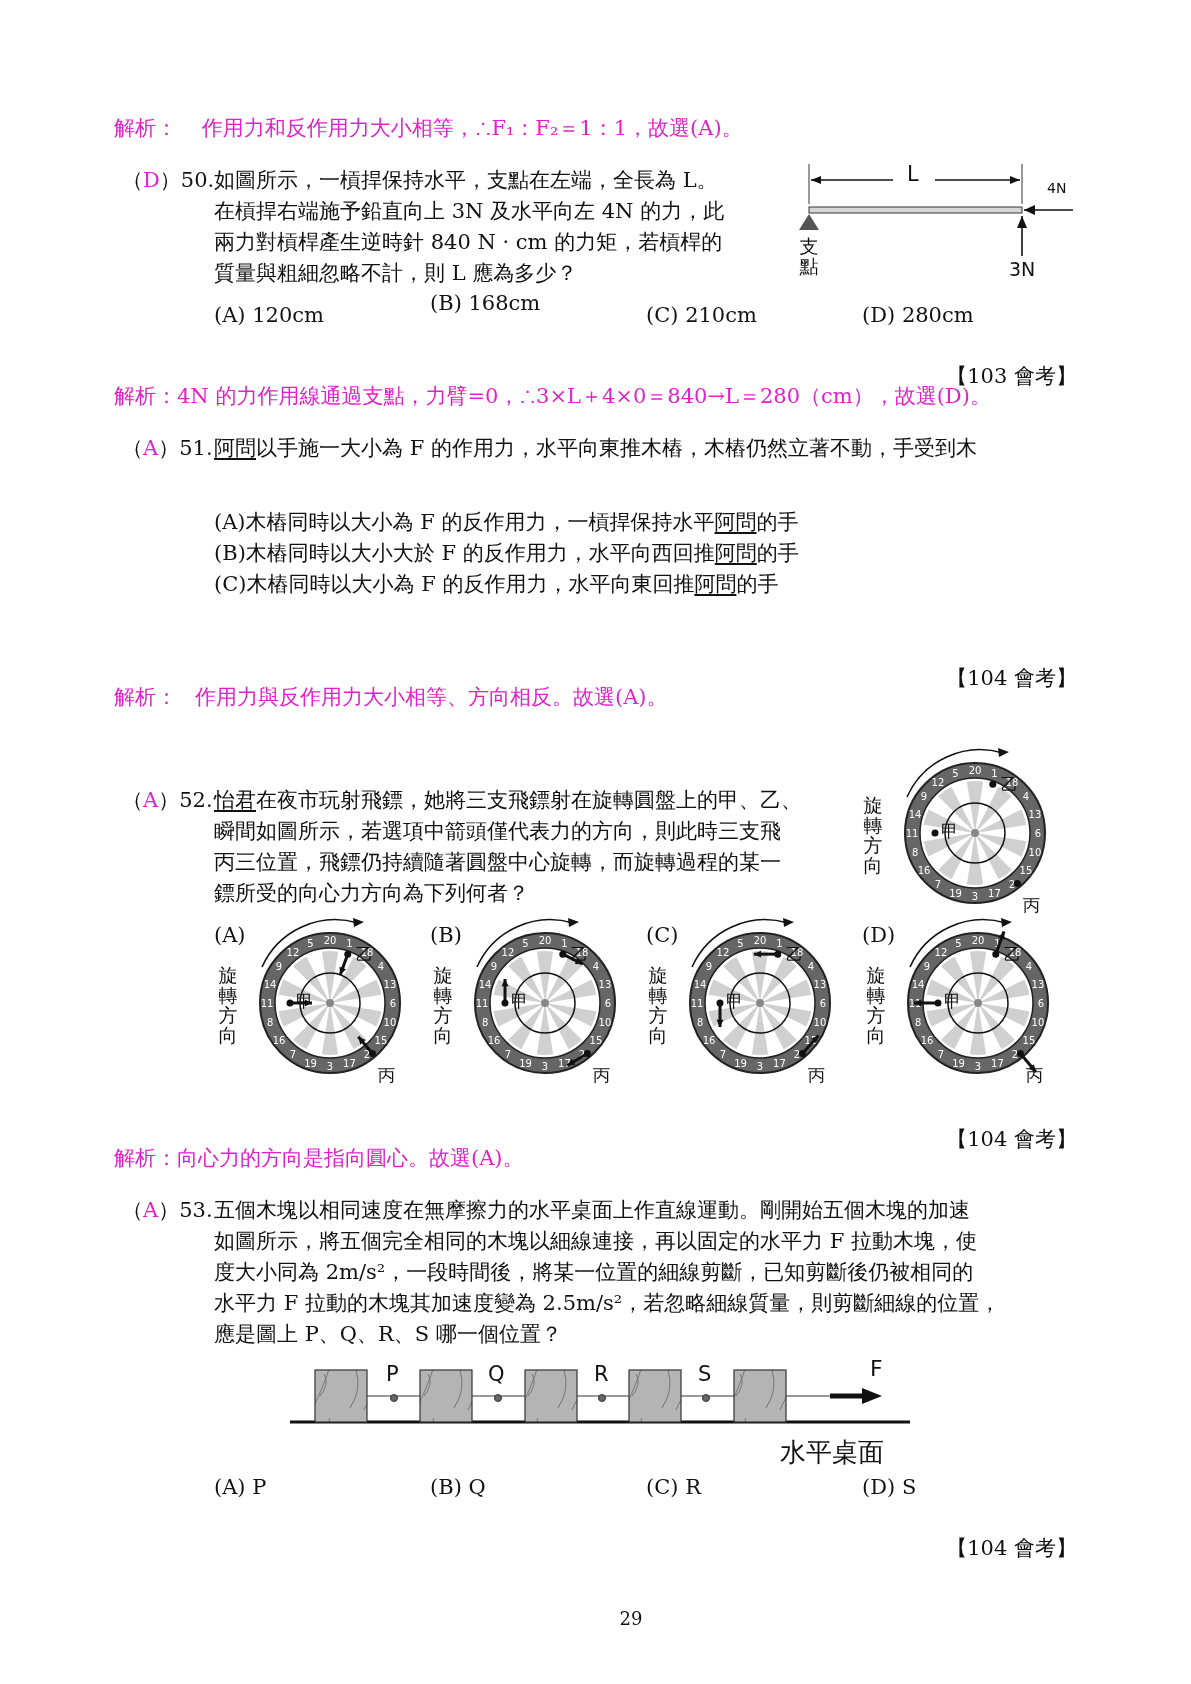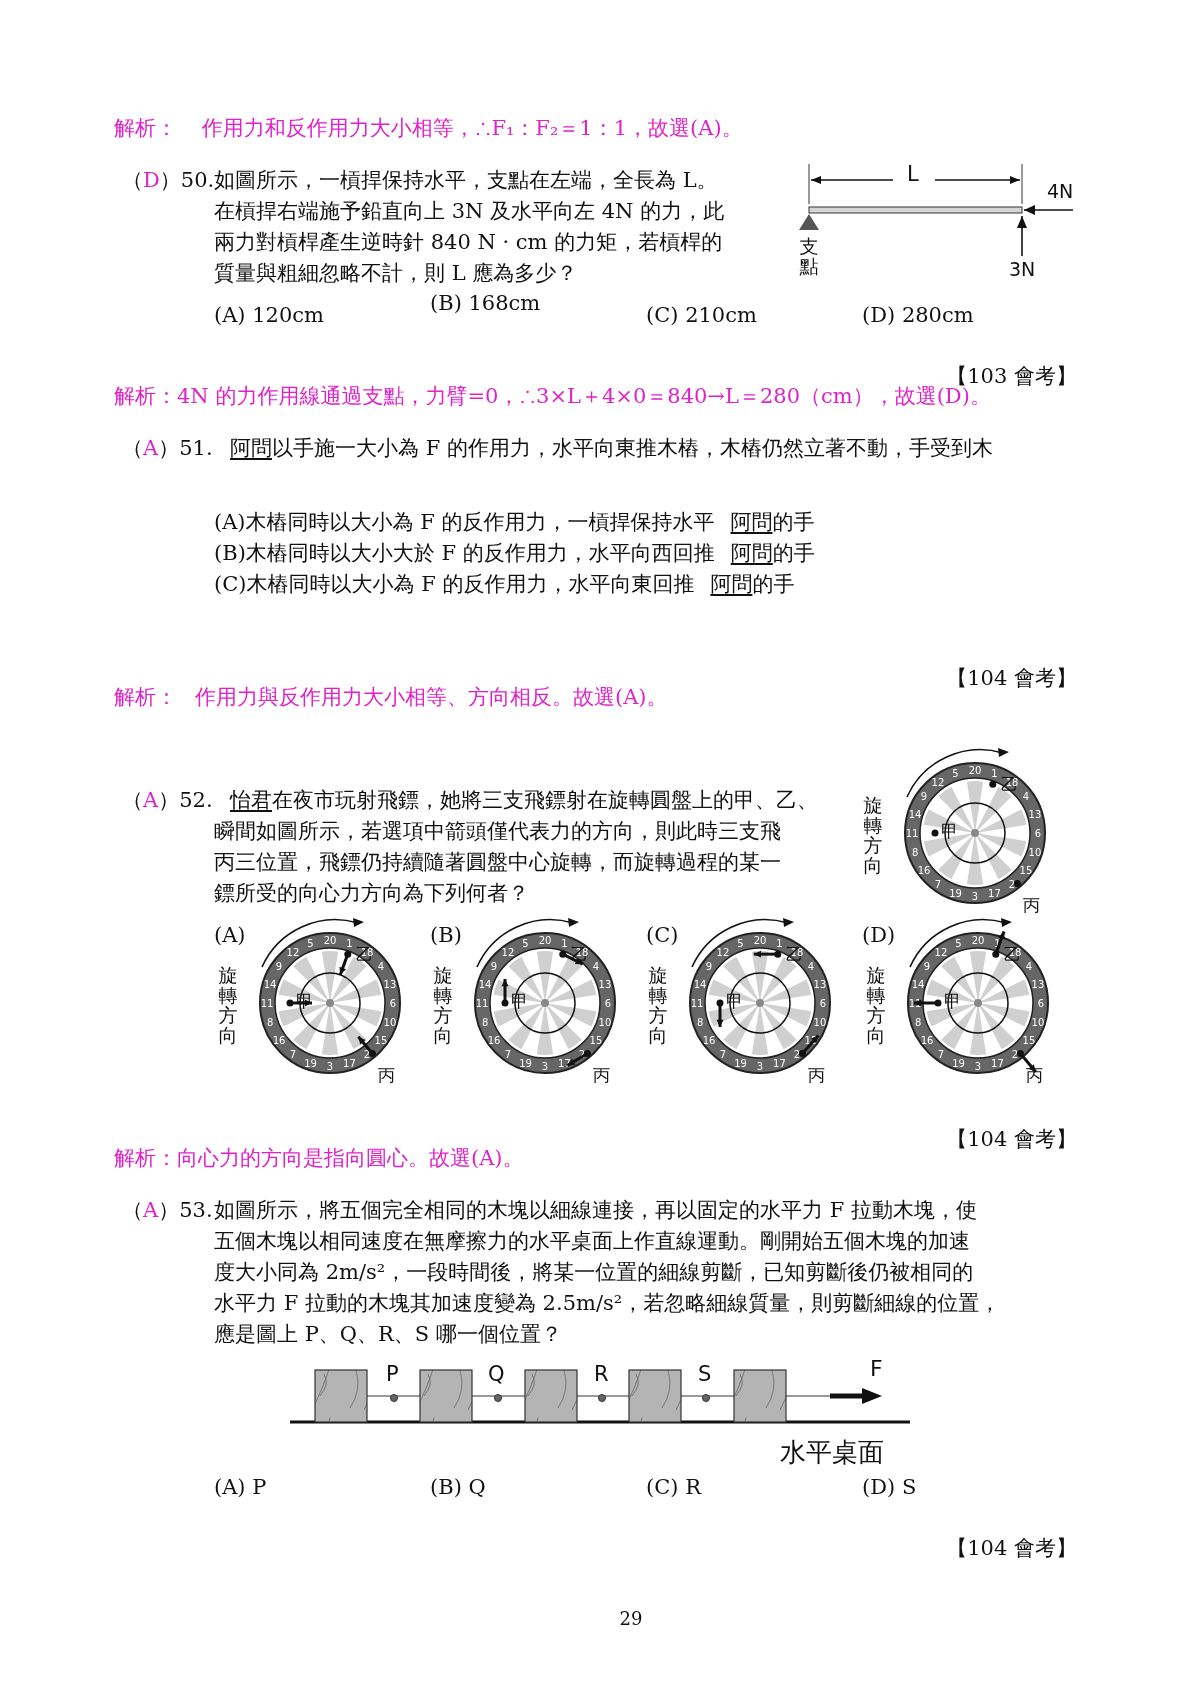--- a/index.html
+++ b/index.html
@@ -2,21 +2,21 @@
 <html><head>
 <meta charset="utf-8">
 <style>
   html, body { margin:0; padding:0; background:#fff; }
   body { width:1191px; height:1684px; position:relative; overflow:hidden;
          font-family:"DejaVu Serif","Liberation Serif",serif; color:#111; }
   .abs { position:absolute; }
   .pink { color:#e020c8; }
   .txt { font-size:21px; line-height:31px; white-space:nowrap; }
   .src { font-size:21px;margin-top:32px; }
-  u.n { text-underline-offset:3px;margin-left:16px; }
+  u.n { text-underline-offset:3px; }
   .opt { font-size:21px; position:absolute; white-space:nowrap; }
   .dart-label { font-family:"DejaVu Sans",sans-serif; }
   .vert { font-family:"DejaVu Sans",sans-serif; font-size:19px; line-height:20px; width:20px; text-align:center; }
 </style>
 </head>
 <body>
 
 <div class="abs txt pink" style="left:114px;top:113px;">
   <span>解析：</span>
   <span style="margin-left:18px">作用力和反作用力大小相等，∴F₁：F₂＝1：1，故選(A)。</span>
@@ -39,21 +39,21 @@
     <line x1="140" y1="22" x2="225" y2="22" stroke="#111" stroke-width="1.6"></line>
     <polygon points="225,22 215,18 215,26" fill="#111"></polygon>
     <rect x="14" y="49" width="213" height="6" fill="#d6d6d6" stroke="#333" stroke-width="1"></rect>
     <polygon points="14,56 4,72 24,72" fill="#555"></polygon>
     <line x1="229" y1="52" x2="278" y2="52" stroke="#111" stroke-width="1.6"></line>
     <polygon points="229,52 240,47 240,57" fill="#111"></polygon>
     <line x1="227" y1="58" x2="227" y2="98" stroke="#111" stroke-width="1.6"></line>
     <polygon points="227,58 222,70 232,70" fill="#111"></polygon>
   </svg>
   <span class="abs dart-label" style="left:112px;top:4px;font-size:21px;">L</span>
-  <span class="abs dart-label" style="left:252px;top:22px;font-size:19px;">4N</span>
+  <span class="abs dart-label" style="left:252px;top:22px;font-size:14px;">4N</span>
   <span class="abs dart-label" style="left:214px;top:100px;font-size:19px;">3N</span>
   <span class="abs vert" style="left:4px;top:78px;">支點</span>
 </div>
 
 <div class="opt" style="left:214px;top:303px;">(A) 120cm</div>
 <div class="opt" style="left:430px;top:291px;">(B) 168cm</div>
 <div class="opt" style="left:646px;top:303px;">(C) 210cm</div>
 <div class="opt" style="left:862px;top:303px;">(D) 280cm</div>
 <div class="abs src" style="right:114px;top:330px;">【103 會考】</div>
 <div class="abs txt pink" style="left:114px;top:381px;text-align:center;">解析：4N 的力作用線通過支點，力臂=0，∴3×L＋4×0＝840→L＝280（cm），故選(D)。</div>
@@ -328,22 +328,22 @@
 <div class="opt" style="left:214px;top:923px;">(A)</div>
 <div class="opt" style="left:430px;top:923px;">(B)</div>
 <div class="opt" style="left:646px;top:923px;">(C)</div>
 <div class="opt" style="left:862px;top:923px;">(D)</div>
 
 <div class="abs src" style="right:114px;top:1093px;">【104 會考】</div>
 <div class="abs txt pink" style="left:114px;top:1143px;">解析：向心力的方向是指向圓心。故選(A)。</div>
 
 <div class="abs txt" style="left:122px;top:1195px;">（<span class="pink">A</span>）<span>53.</span></div>
 <div class="abs txt" style="left:214px;top:1195px;">
+  <div>五個木塊以相同速度在無摩擦力的水平桌面上作直線運動。剛開始五個木塊的加速</div>
   <div>如圖所示，將五個完全相同的木塊以細線連接，再以固定的水平力 F 拉動木塊，使</div>
-  <div>五個木塊以相同速度在無摩擦力的水平桌面上作直線運動。剛開始五個木塊的加速</div>
   <div>度大小同為  2m/s²，一段時間後，將某一位置的細線剪斷，已知剪斷後仍被相同的</div>
   <div>水平力 F 拉動的木塊其加速度變為 2.5m/s²，若忽略細線質量，則剪斷細線的位置，</div>
   <div>應是圖上 P、Q、R、S 哪一個位置？</div>
 </div>
 
 <div class="abs" style="left:290px;top:1360px;width:620px;height:115px;">
   <svg width="620" height="115" viewBox="0 0 620 115">
     <defs>
       <pattern id="wood" width="52" height="52" patternUnits="userSpaceOnUse">
         <rect width="52" height="52" fill="#b4b4b4"></rect>

